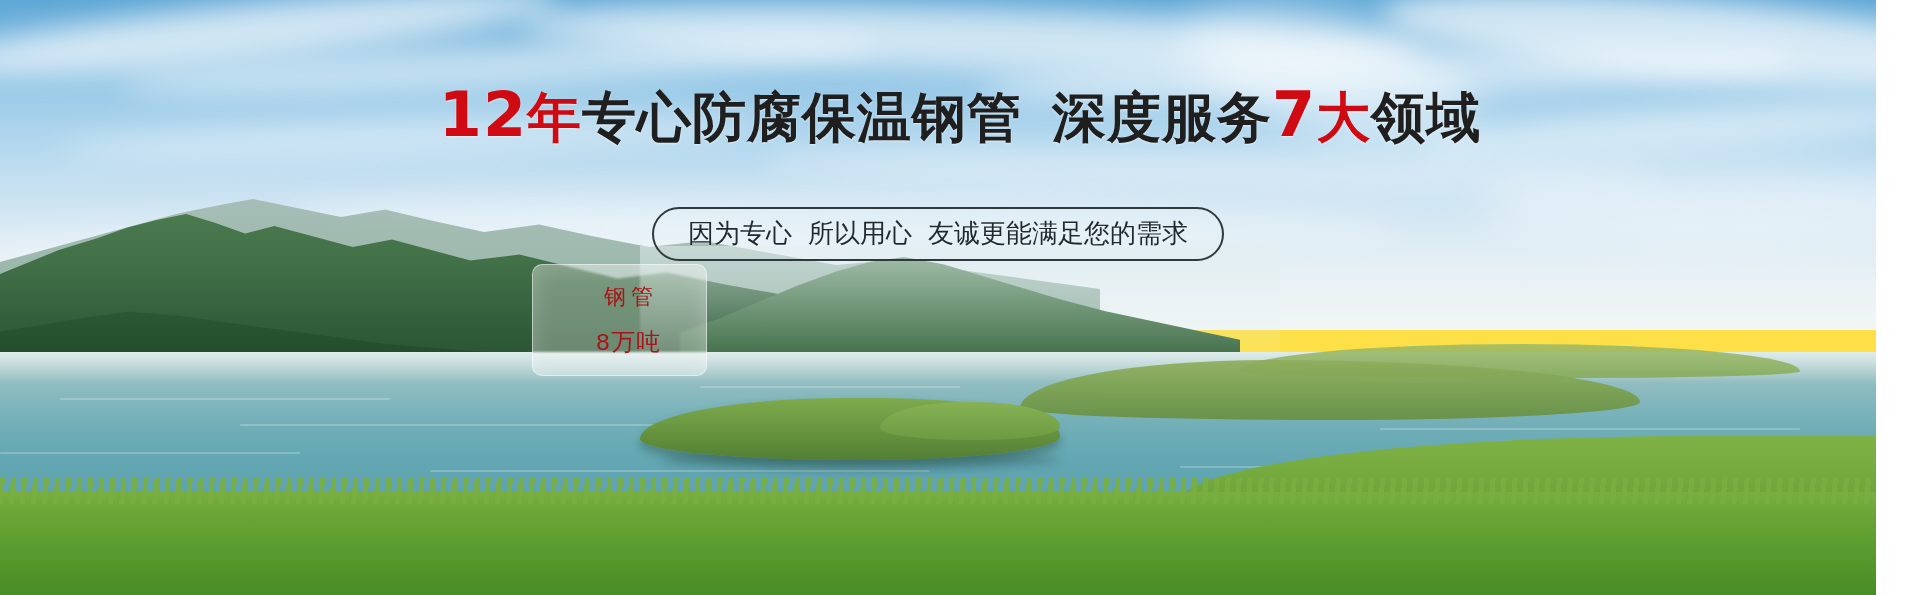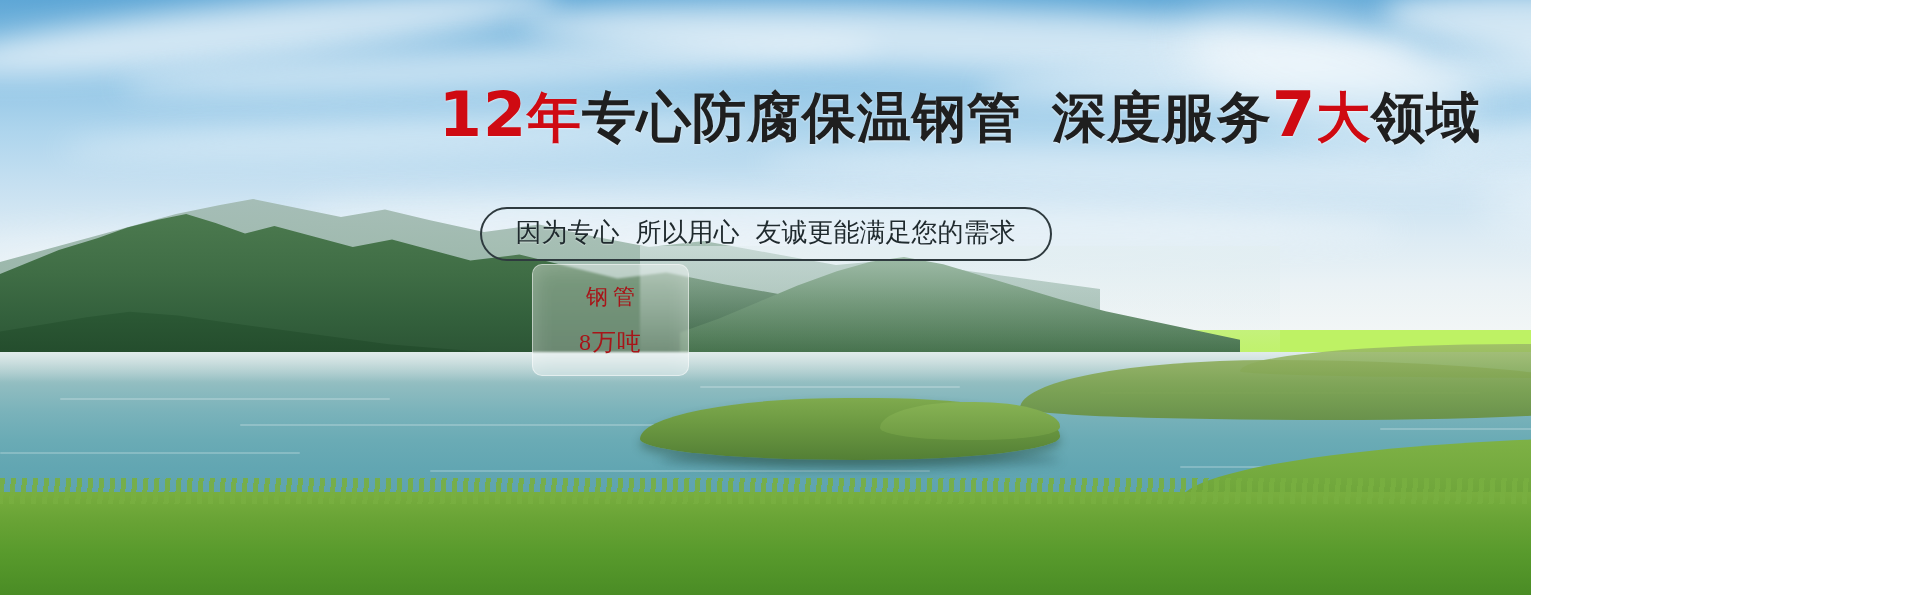--- a/index.html
+++ b/index.html
@@ -3,22 +3,22 @@
 <meta charset="utf-8">
 <title>Banner</title>
 <style>
   html,body{margin:0;padding:0;}
   body{
     width:1920px;height:595px;overflow:hidden;
     font-family:"Liberation Sans","DejaVu Sans",sans-serif;
   }
 
   .banner{
-    position:relative;width:1531px;height:595px;overflow:hidden;
-    background:#bef264;
+    position:relative;width:1876px;height:595px;overflow:hidden;
+    background:#fde047;
   }
 
   
   .sky{
     position:absolute;left:0;top:0;width:1920px;height:330px;
     background:
       linear-gradient(to bottom,
         #5fa7d6 0%,
         #76b5dd 10%,
         #93c6e6 24%,
@@ -167,48 +167,49 @@
     color:#cf0a12;font-size:62px;font-family:"DejaVu Sans","Liberation Sans",sans-serif;
   }
   .headline .red{color:#cf0a12;}
   .headline .gap{display:inline-block;width:30px;}
 
   
   .pill{
     position:absolute;left:50%;top:207px;transform:translateX(-50%);
     border:2px solid #2e3a3e;border-radius:30px;
     padding:8px 34px 10px 34px;
-    font-family:Liberation Serif, serif;
+    font-family:Liberation Sans, sans-serif;
     font-size:26px;line-height:32px;color:#1f2a2e;white-space:nowrap;
     background:rgba(255,255,255,.06);
     text-shadow:0 1px 1px rgba(255,255,255,.4);
   }
   .pill .sp{display:inline-block;width:16px;}
 
   
   .cards{
     position:absolute;left:532px;top:264px;
     display:flex;gap:6px;align-items:flex-start;
   }
   .card{
     width:155px;height:110px;
     border-radius:10px;
     background:rgba(255,255,255,0.30);
     border:1px solid rgba(255,255,255,0.55);
     box-shadow:inset 0 0 22px rgba(255,255,255,.22);
     display:flex;flex-direction:column;align-items:center;justify-content:center;
     backdrop-filter:blur(1px);
+    padding-left:18px;
   }
   .card .c-label{
     font-family:"DejaVu Sans","Liberation Sans",sans-serif;
     font-size:22px;letter-spacing:5px;color:#a81418;
     margin-bottom:14px;text-indent:5px;
   }
   .card .c-value{
-    font-family:Liberation Serif, serif;
+    font-family:Liberation Mono, monospace;
     font-size:24px;color:#a81418;letter-spacing:1px;
   }
   .card .c-value sup{font-size:14px;vertical-align:super;}
 </style>
 </head>
 <body>
 
 <div class="banner">
 
   <div class="sky">

